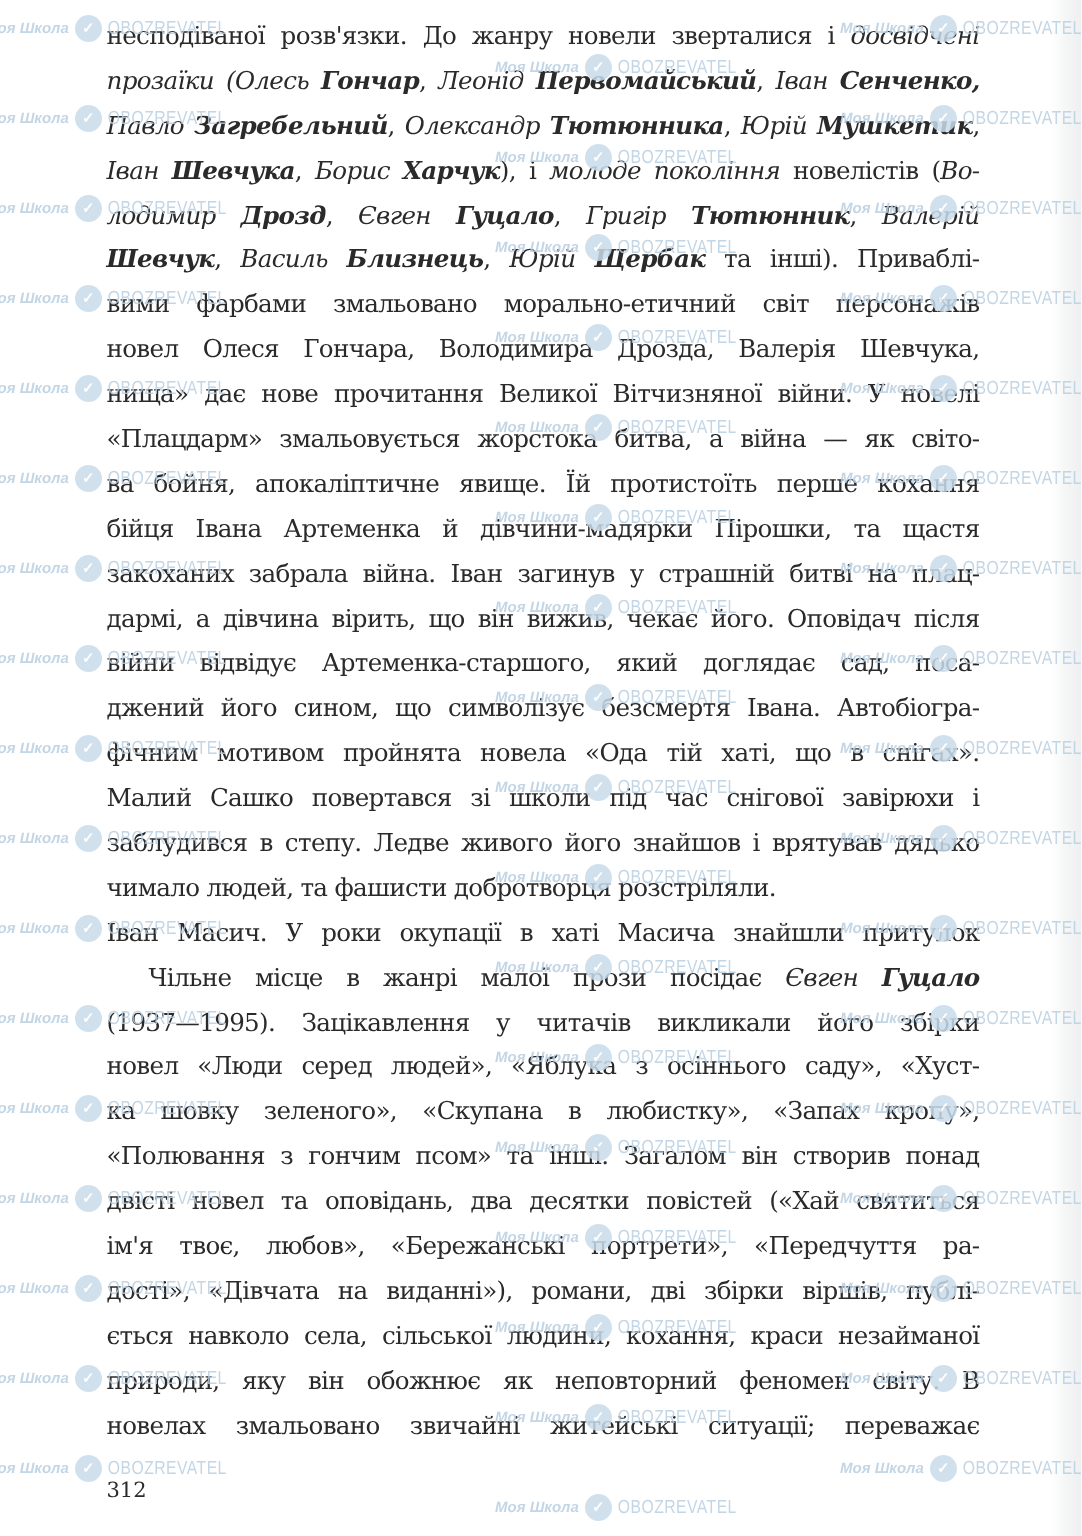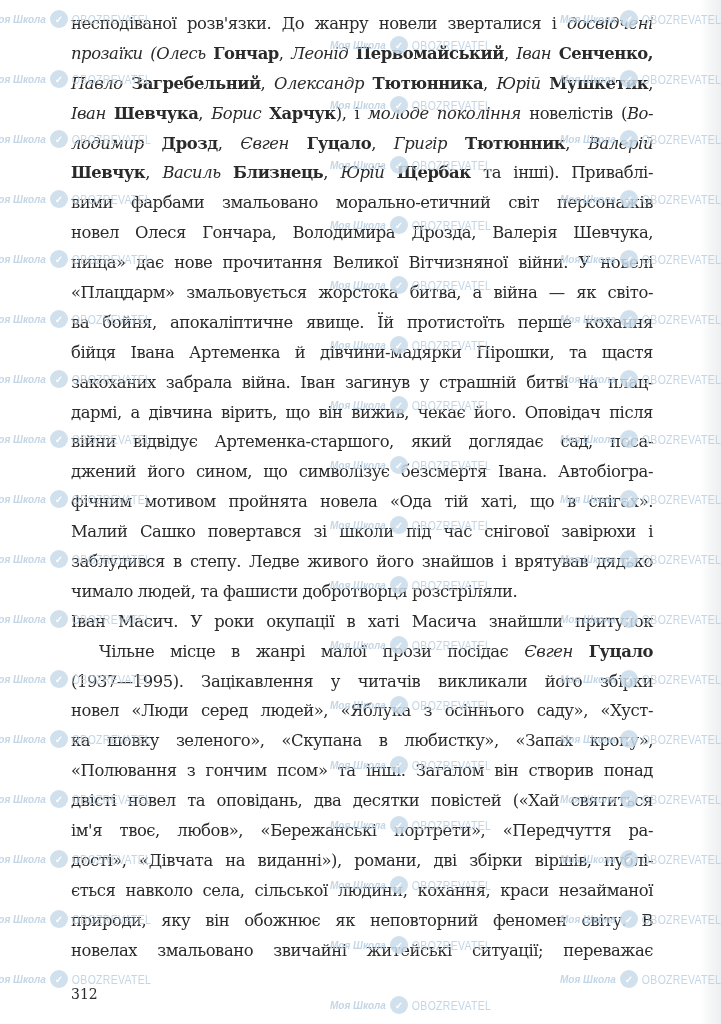--- a/index.html
+++ b/index.html
@@ -30,21 +30,21 @@
     position: absolute; left: 71px; top: 9px; width: 582px; z-index: 1;
   }
   .line {
     height: 29.9px; line-height: 29.9px; font-size: 16.4px;
     white-space: nowrap; text-align: justify; text-align-last: justify;
     letter-spacing: -0.45px;
   }
   .line.last { text-align-last: left; }
   .line.indent { padding-left: 28px; }
   .it { font-style: italic; }
-  .bi { font-weight: bold; }
+  .bi { font-style: italic; font-weight: bold; }
   .page-number {
     position: absolute; left: 71px; top: 986px; font-size: 14px; z-index: 1;
     font-family: "DejaVu Serif", serif; color: #2a2a2a;
   }
 </style>
 </head>
 <body>
 
 <div class="page">
   <div class="text" id="text">

